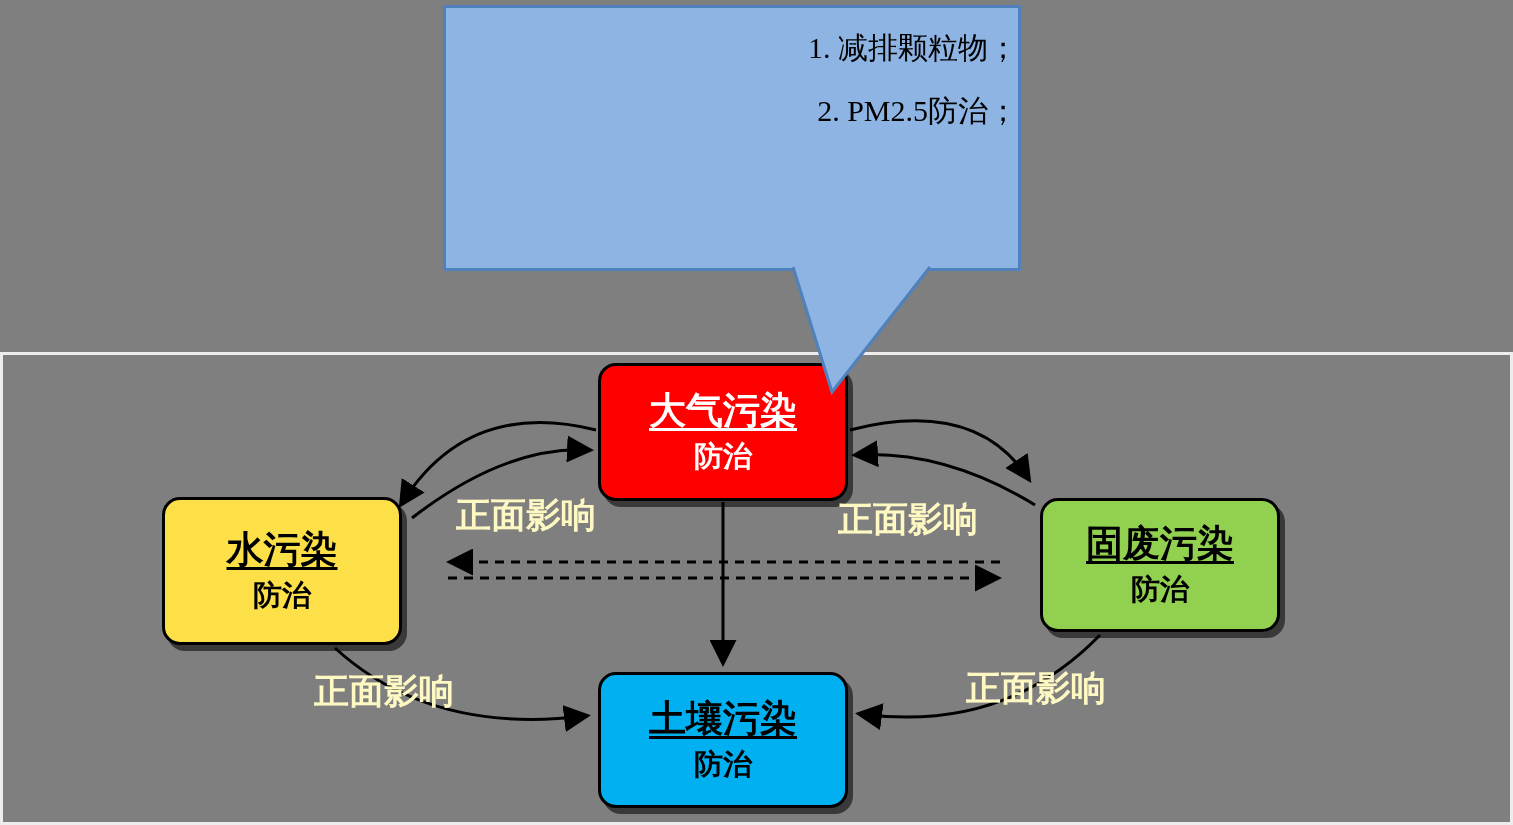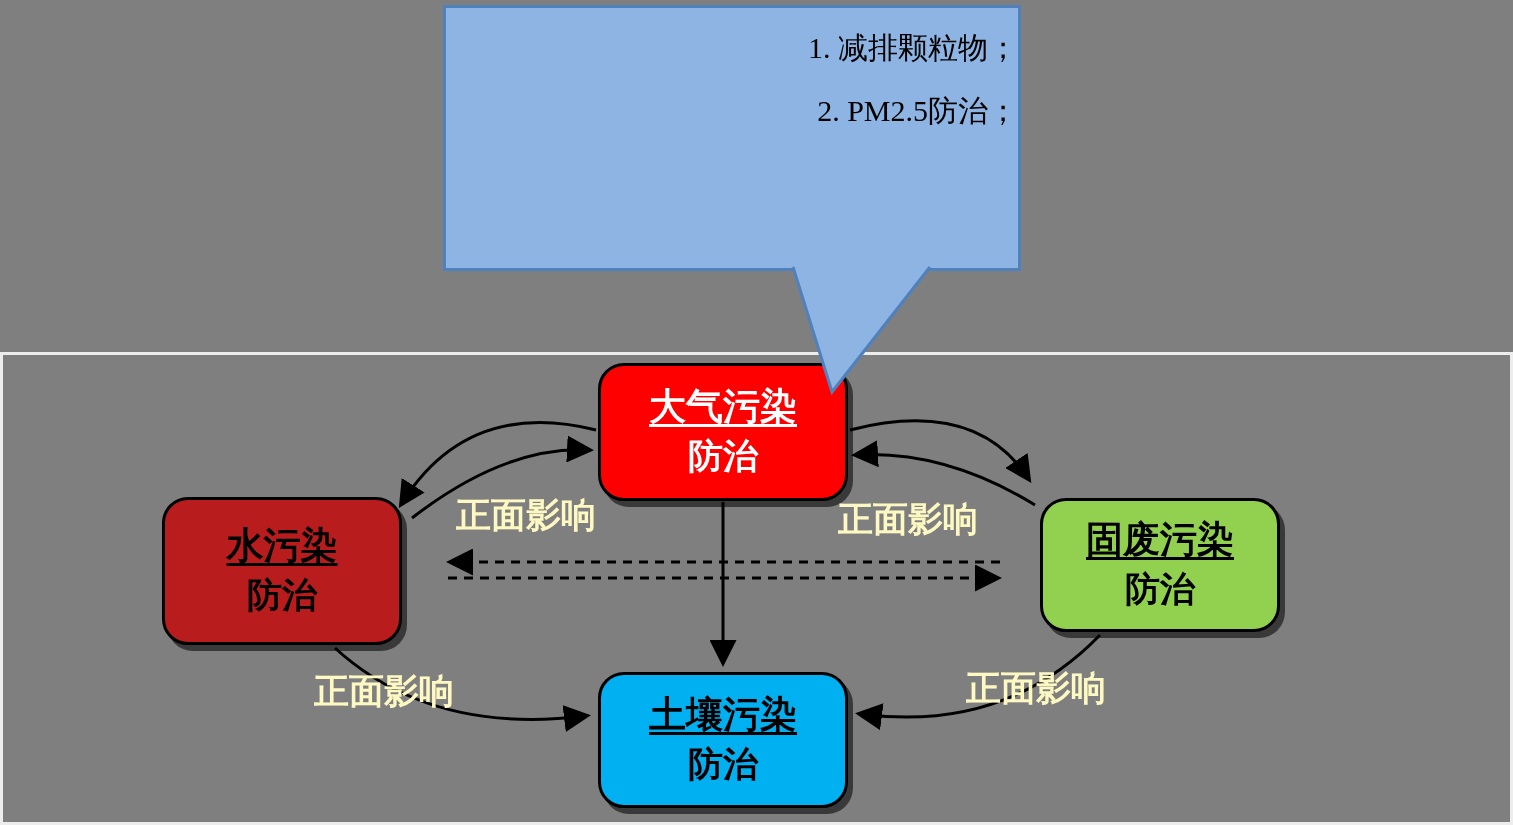--- a/index.html
+++ b/index.html
@@ -19,42 +19,42 @@
     box-sizing: border-box;
   }
   .arrow-layer {
     position: absolute;
     left: 0; top: 0;
     width: 1513px; height: 825px;
   }
   .node {
     position: absolute;
     border: 3px solid #000;
-    border-radius: 26px;
+    border-radius: 18px;
     box-sizing: border-box;
     box-shadow: 5px 6px 0 rgba(0,0,0,0.55);
     display: flex;
     flex-direction: column;
     align-items: center;
     justify-content: center;
     gap: 10px;
     font-weight: bold;
   }
   .node-title {
     font-size: 37px;
     text-decoration: underline;
     text-underline-offset: 5px;
     line-height: 1.1;
   }
   .node-sub {
-    font-size: 35px;
+    font-size: 29px;
     line-height: 1.1;
   }
   .node-air  { left: 598px; top: 363px; width: 250px; height: 138px; background: #FF0000; color: #FFFFFF; }
-  .node-water{ left: 162px; top: 497px; width: 240px; height: 148px; background: #b91c1c; color: #000000; }
+  .node-water{ left: 162px; top: 497px; width: 240px; height: 148px; background: #fde047; color: #000000; }
   .node-solid{ left: 1040px; top: 498px; width: 240px; height: 134px; background: #92D050; color: #000000; }
   .node-soil { left: 598px; top: 672px; width: 250px; height: 136px; background: #00B0F0; color: #000000; }
 
   .edge-label {
     position: absolute;
     color: #fef9c3;
     font-size: 35px;
     font-weight: bold;
     white-space: nowrap;
   }

